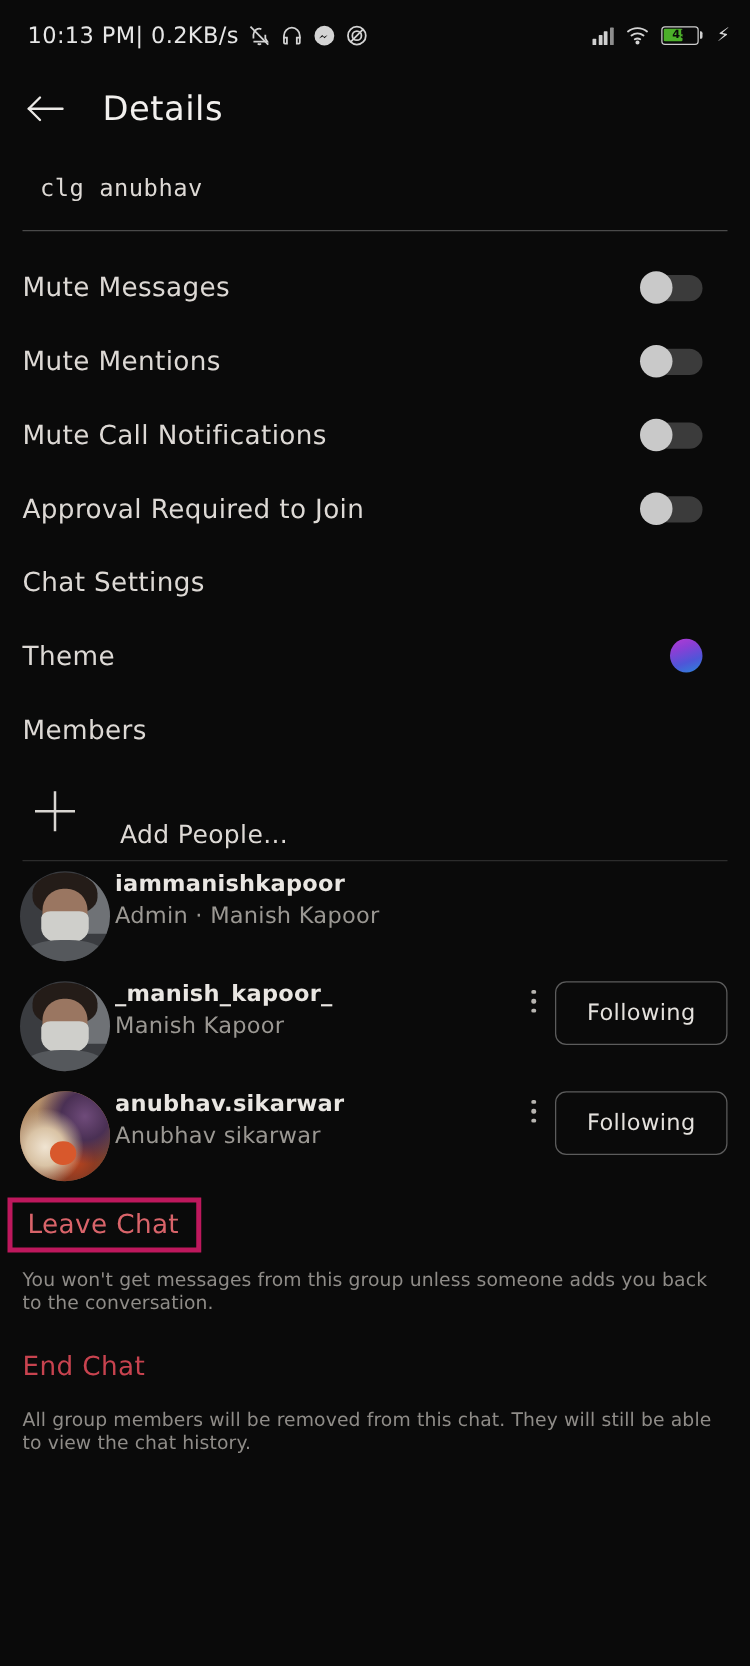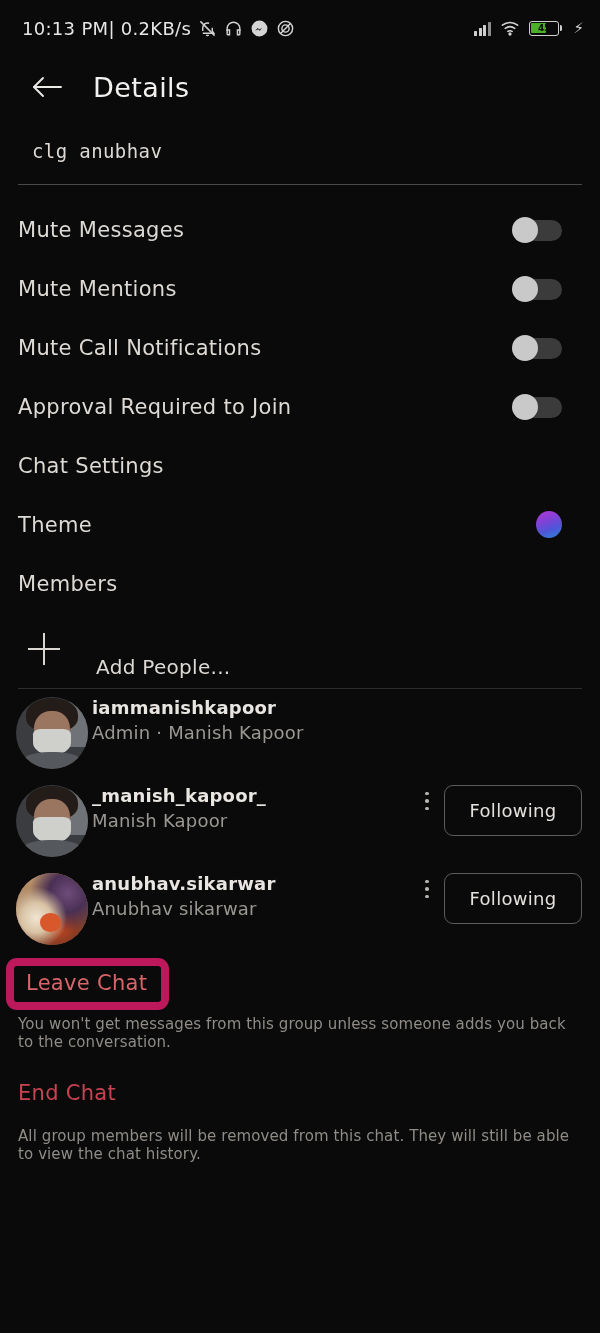--- a/index.html
+++ b/index.html
@@ -41,21 +41,21 @@
   .batt-num{
     position:absolute; inset:0; display:flex; align-items:center; justify-content:center;
     font-size:9px; font-weight:bold; color:#0a0a0a; letter-spacing:-.2px;
   }
   .batt-cap{ width:2.5px; height:6px; background:#cfcfcf; border-radius:0 1.5px 1.5px 0; margin-left:1px; }
   .bolt{ font-size:15px; color:#d8d8d8; line-height:1; margin-left:2px; }
 
   
   .header{
     position:absolute; top:56px; left:0; width:600px; height:62px;
-    display:flex; align-items:center; gap:26px; padding-left:27px;
+    display:flex; align-items:center; gap:26px; padding-left:16px;
   }
   .back-arrow{ width:40px; height:34px; display:flex; align-items:center; justify-content:center; cursor:pointer;}
   .title{
     font-size:27px; color:#f2f0ee; letter-spacing:.4px;
     font-family:"DejaVu Sans", sans-serif;
   }
 
   
   .namefield{
     position:absolute; top:140px; left:18px; width:564px;
@@ -138,21 +138,21 @@
     display:flex; align-items:center; justify-content:center; flex:none; cursor:pointer;
     background:transparent;
   }
   .followbtn span{ font-size:18px; color:#e4e1dd; letter-spacing:.3px; }
   .spacer-btn{ width:138px; height:38px; flex:none; }
   .spacer-kebab{ width:26px; flex:none; }
 
   
   .leave-wrap{ position:absolute; top:958px; left:6px; }
   .highlight{
-    border:8px solid #be185d; border-radius:11px;
+    border:4px solid #be185d; border-radius:0;
     padding:5px 14px 7px 12px; display:inline-block;
   }
   .leave-lbl{ font-size:21px; color:#d9646a; letter-spacing:.3px; }
 
   .desc{
     position:absolute; left:18px; width:566px;
     font-size:15px; color:#8f8c88; line-height:1.22; letter-spacing:.1px;
   }
   .desc-1{ top:1015px; }
 

